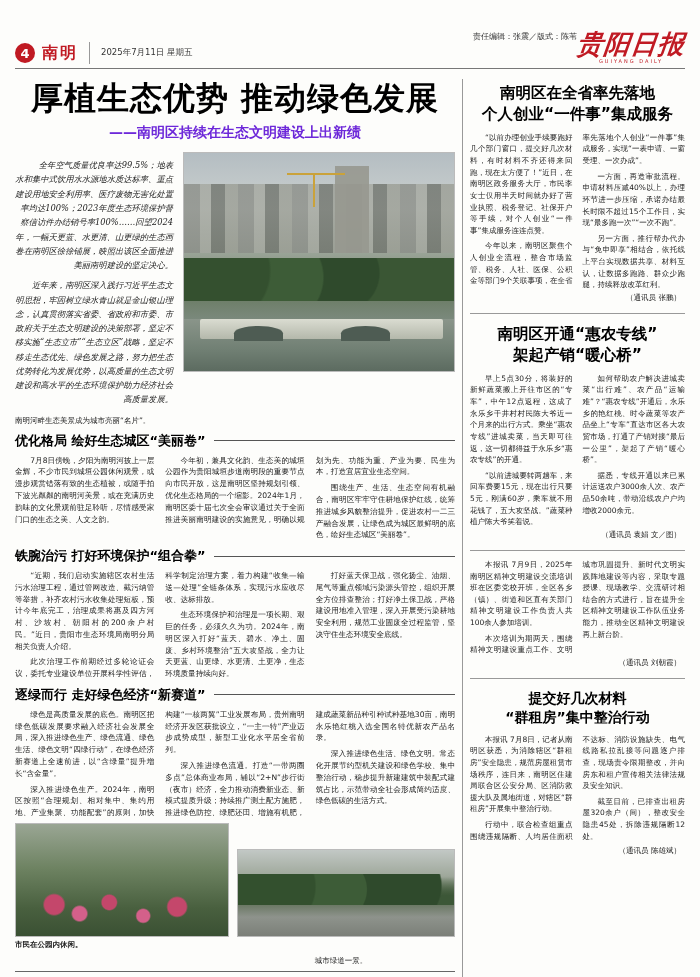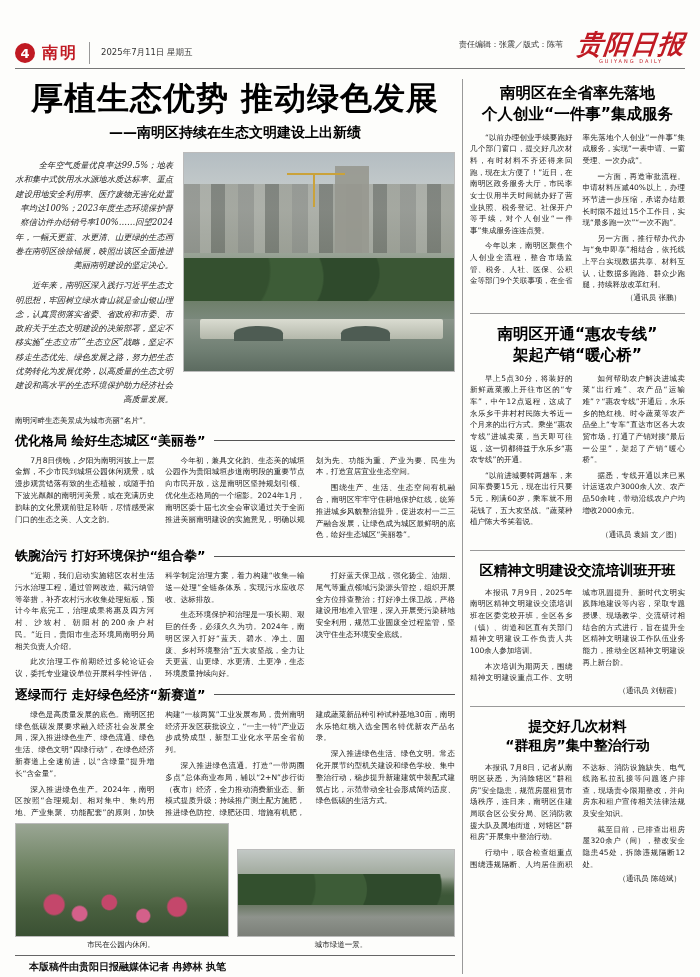--- a/index.html
+++ b/index.html
@@ -9,36 +9,36 @@
     overflow:hidden;box-sizing:border-box;padding:28px 15px 0 15px;
   }
   
   .topbar{display:flex;justify-content:space-between;align-items:flex-end;height:36px;}
   .topbar-left{display:flex;align-items:center;gap:7px;}
   .page-badge{width:20px;height:20px;border-radius:50%;background:#c01a23;color:#fff;
     font-weight:bold;font-size:13px;display:flex;align-items:center;justify-content:center;}
   .section-name{color:#c01a23;font-weight:bold;font-size:16px;letter-spacing:2px;}
   .tb-divider{width:1px;height:22px;background:#999;margin:0 4px;}
   .tb-date{font-size:8.5px;color:#333;}
-  .topbar-right{display:flex;align-items:center;gap:14px;}
+  .topbar-right{display:flex;align-items:flex-start;}
   .editor-line{font-size:8px;color:#333;padding-bottom:6px;}
   .masthead{text-align:center;line-height:1;}
   .masthead-cn{font-family:"DejaVu Serif","Liberation Serif",serif;font-style:italic;
     font-weight:bold;color:#c01a23;font-size:26px;letter-spacing:1px;transform:skew(-6deg);}
   .masthead-en{font-size:5px;color:#c01a23;letter-spacing:2px;margin-top:2px;}
   .top-rule{border:none;border-top:1px solid #777;margin:4px 0 0 0;}
   
   .content{display:flex;margin-top:10px;}
   .main-col{width:440px;flex:0 0 440px;}
   .v-rule{width:1px;background:#999;margin:0 7px;}
   .right-col{flex:1;min-width:0;}
   
   .headline{margin:2px 0 0 0;text-align:center;font-size:32px;font-weight:900;
     letter-spacing:1px;line-height:1.1;color:#000;}
-  .subhead{margin:8px 0 10px 0;text-align:center;font-size:14px;font-weight:bold;color:#000000;}
+  .subhead{margin:8px 0 10px 0;text-align:center;font-size:14px;font-weight:bold;color:#6d28d9;}
   .lede-row{display:flex;gap:10px;}
   .intro{flex:0 0 158px;font-family:"DejaVu Serif","Liberation Serif",serif;font-style:italic;
     font-size:8.3px;line-height:1.72;color:#222;padding-top:6px;}
   .intro p{margin:0 0 6px 0;text-indent:2em;text-align:right;}
   
   .main-photo{flex:1;height:218px;position:relative;overflow:hidden;border:1px solid #bbb;
     background:linear-gradient(180deg,#b4bdc2 0%,#ccd1cf 26%,#a3aca1 42%,#8b9787 52%,#66785d 62%,#7d8b80 78%,#64726a 100%);}
   .mp-buildings{position:absolute;top:14%;left:0;right:0;height:32%;
     background:repeating-linear-gradient(90deg,#8b8e88 0 16px,#a5a8a0 16px 27px,#70746d 27px 41px,#9b9e95 41px 54px);opacity:.8;}
   .mp-tower{position:absolute;top:6%;left:56%;width:34px;height:40%;background:#97988f;opacity:.9;}
@@ -76,22 +76,22 @@
                linear-gradient(180deg,#9aa694 0%,#6d8261 40%,#49603f 75%,#3a5033 100%);}
   .greenway-photo{flex:1;height:86px;position:relative;border:1px solid #bbb;overflow:hidden;
     background:linear-gradient(180deg,#c2c8c5 0%,#9fa89b 30%,#55684c 55%,#8e938c 78%,#7b7f78 100%);}
   .gw-trees{position:absolute;top:28%;left:0;right:0;height:36%;
     background:radial-gradient(circle at 15% 40%,#33502e 24%,transparent 25%),
                radial-gradient(circle at 45% 50%,#3d5c37 26%,transparent 27%),
                radial-gradient(circle at 75% 38%,#2f4a2c 25%,transparent 26%),
                linear-gradient(180deg,transparent 10%,#3c5737 70%);}
   .caption-row{display:flex;margin:3px 0 5px 0;}
   .caption-row .cap{font-size:7.5px;color:#222;}
-  .caption-row .cap.left{flex:0 0 212px;text-align:center;}
-  .caption-row .cap.right{flex:1;text-align:center;}
+  .caption-row .cap.left{flex:0 0 212px;text-align:left;font-weight:bold;}
+  .caption-row .cap.right{flex:1;text-align:center;margin-top:16px;}
   .bottom-rule{border:none;border-top:1px solid #666;margin:2px 0 4px 0;}
   .credit{font-size:10px;color:#111;font-weight:bold;padding-left:14px;}
   
   .r-article{padding:2px 0 6px 0;}
   .r-title{white-space:pre-line;text-align:center;font-weight:bold;color:#000;margin:2px 0 7px 0;line-height:1.35;}
   .r-title.big{font-size:15.5px;}
   .r-title.mid{font-size:14px;}
   .r-body{column-count:2;column-gap:10px;font-size:7.5px;line-height:1.55;color:#222;text-align:justify;}
   .r-body p{margin:0 0 4px 0;text-indent:2em;}
   .r-byline{text-align:right;font-size:7.5px;color:#222;margin-top:2px;padding-right:4px;}
@@ -217,21 +217,20 @@
             <p>早上5点30分，将装好的新鲜蔬菜搬上开往市区的“专车”，中午12点返程，这成了永乐乡干井村村民陈大爷近一个月来的出行方式。乘坐“惠农专线”进城卖菜，当天即可往返，这一切都得益于永乐乡“惠农专线”的开通。</p>
             <p>“以前进城要转两趟车，来回车费要15元，现在出行只要5元，刚满60岁，乘车就不用花钱了，五大攻坚战。”蔬菜种植户陈大爷笑着说。</p>
             <p>如何帮助农户解决进城卖菜“出行难”、农产品“运输难”？“惠农专线”开通后，永乐乡的艳红桃、时令蔬菜等农产品坐上“专车”直达市区各大农贸市场，打通了产销对接“最后一公里”，架起了产销“暖心桥”。</p>
             <p>据悉，专线开通以来已累计运送农户3000余人次、农产品50余吨，带动沿线农户户均增收2000余元。</p>
           </div>
         <div class="r-byline">（通讯员 袁娟 文／图）</div>
       </article>
       <hr class="r-rule">
 
       <article class="r-article">
-        <h3 class="r-title mid">区精神文明建设交流培训班开班</h3>
         <div class="r-body">
             <p>本报讯 7月9日，2025年南明区精神文明建设交流培训班在区委党校开班，全区各乡（镇）、街道和区直有关部门精神文明建设工作负责人共100余人参加培训。</p>
             <p>本次培训为期两天，围绕精神文明建设重点工作、文明城市巩固提升、新时代文明实践阵地建设等内容，采取专题授课、现场教学、交流研讨相结合的方式进行，旨在提升全区精神文明建设工作队伍业务能力，推动全区精神文明建设再上新台阶。</p>
           </div>
         <div class="r-byline">（通讯员 刘朝霞）</div>
       </article>
       <hr class="r-rule">
 
       <article class="r-article">
         <h3 class="r-title mid">提交好几次材料

